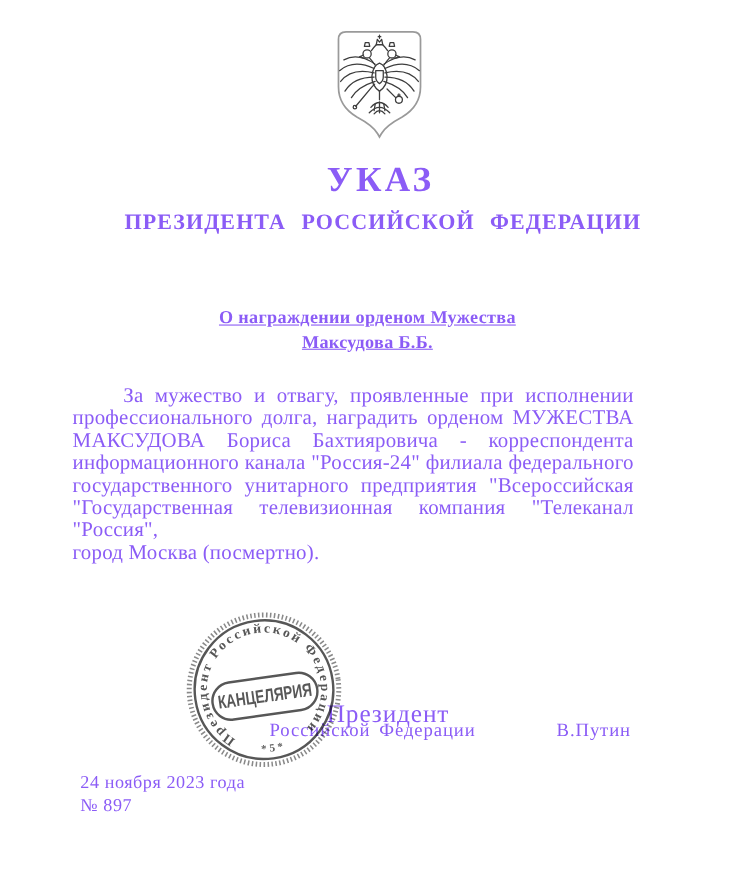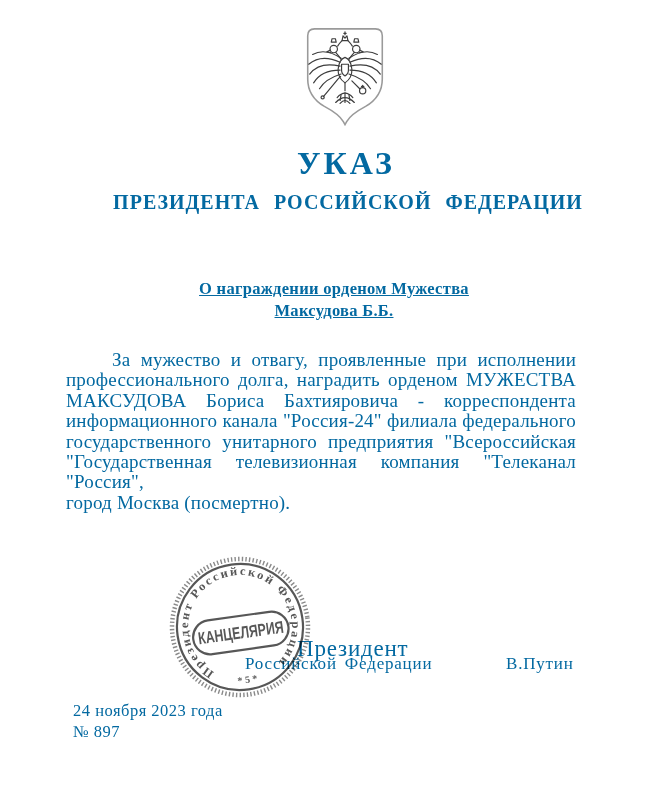--- a/index.html
+++ b/index.html
@@ -3,21 +3,21 @@
 <meta charset="utf-8">
 <style>
   * { margin: 0; padding: 0; box-sizing: border-box; }
   html, body { background: #ffffff; }
   .page {
     position: relative;
     width: 668px;
     height: 800px;
     background: #ffffff;
     font-family: "Liberation Serif", serif;
-    color: #0369a1;
+    color: #8b5cf6;
     overflow: hidden;
   }
 
   
   .emblem {
     position: absolute;
     left: 297px; top: 24px;
     width: 96px; height: 104px;
   }
   .decree-title {

